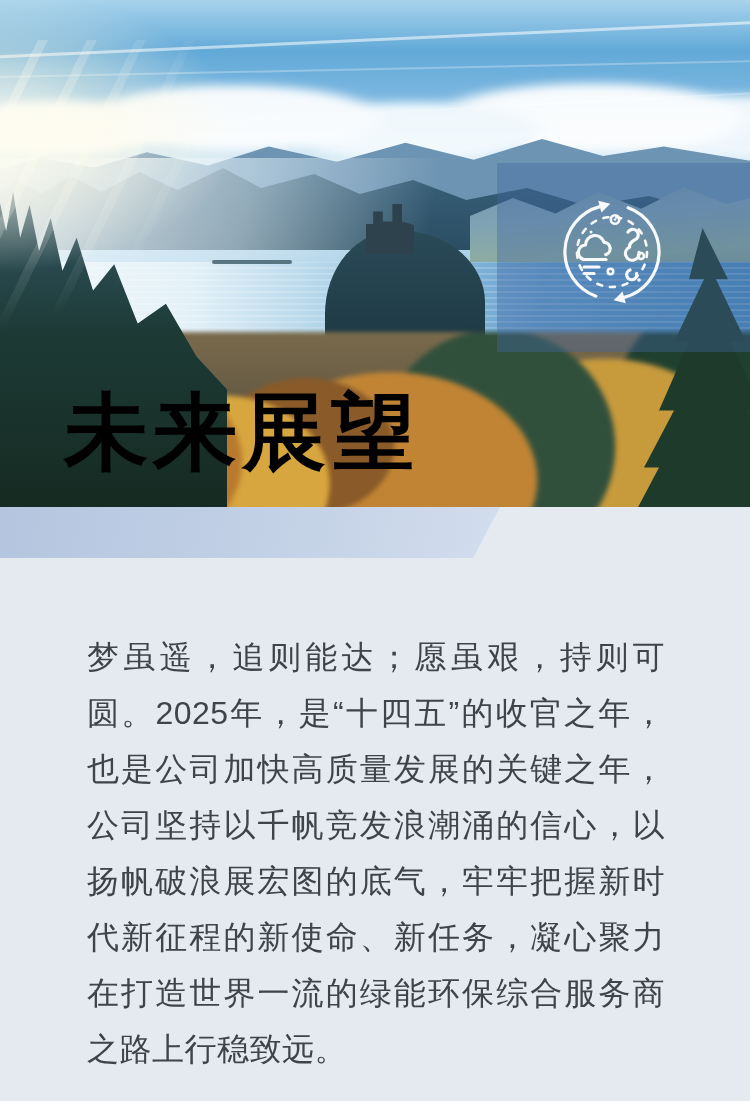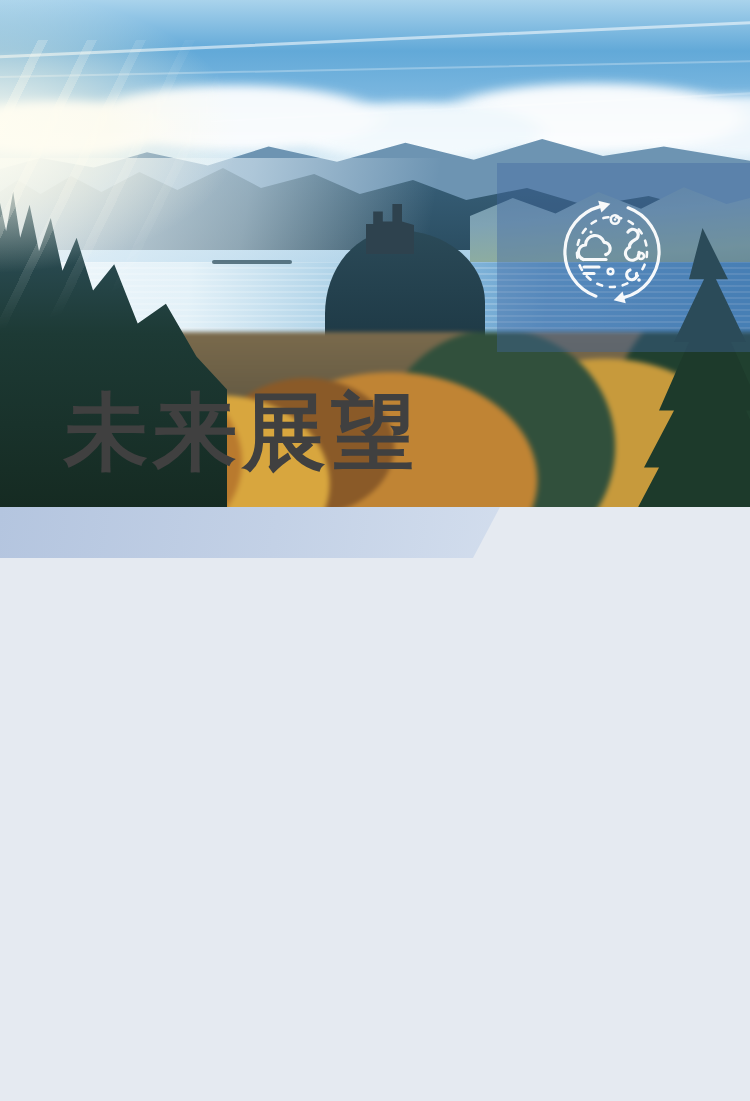--- a/index.html
+++ b/index.html
@@ -56,21 +56,21 @@
   .conifer-right{right:-20px;top:228px;width:150px;height:285px;background:#1d3a2b;
     clip-path:polygon(55% 0,72% 18%,64% 18%,84% 40%,74% 40%,94% 64%,84% 64%,100% 84%,100% 100%,10% 100%,26% 84%,16% 84%,36% 64%,26% 64%,46% 40%,36% 40%,56% 18%,46% 18%);}
   .sun-glow{inset:0;background:radial-gradient(55% 45% at -2% 26%,rgba(255,253,240,.95) 0%,rgba(255,250,228,.5) 30%,rgba(255,255,255,0) 62%);}
   .rays{left:-60px;top:40px;width:500px;height:430px;opacity:.75;
     background:repeating-linear-gradient(116deg,rgba(255,255,250,.4) 0 9px,rgba(255,255,255,0) 9px 44px);
     -webkit-mask-image:radial-gradient(75% 65% at 0% 18%,#000 25%,rgba(0,0,0,0) 78%);
     mask-image:radial-gradient(75% 65% at 0% 18%,#000 25%,rgba(0,0,0,0) 78%);}
   .tint{left:497px;top:163px;width:253px;height:189px;background:rgba(66,103,161,.40);}
   .eco{left:556px;top:196px;width:112px;height:112px;opacity:.95;}
   .title{left:64px;top:390px;margin:0;font-size:84px;line-height:84px;font-weight:800;
-    letter-spacing:5px;color:#404040;white-space:nowrap;text-align:right;}
+    letter-spacing:5px;color:#000000;white-space:nowrap;text-align:right;}
   
   .ribbon{position:absolute;left:0;top:507px;width:500px;height:51px;
     background:linear-gradient(100deg,#b4c5df 0%,#c3d1e6 55%,#d2dded 100%);
     clip-path:polygon(0 0,100% 0,94.6% 100%,0 100%);}
   
   .content{position:absolute;left:87px;top:629px;width:578px;}
   .para{margin:0;font-size:32px;line-height:56px;font-weight:500;color:#3e444c;
     text-align:justify;letter-spacing:.5px;}
 </style>
 </head>
@@ -123,14 +123,17 @@
       <path d="M74,74 a5,5 0 1 0 6.5,3.5"></path>
       <circle cx="35" cy="36" r="1.5" fill="#ffffff" stroke="none"></circle>
       <circle cx="83" cy="84" r="1.8" fill="#ffffff" stroke="none"></circle>
     </svg>
 
     <h1 class="title">未来展望</h1>
   </section>
 
   <div class="ribbon"></div>
 
+  <main class="content">
+    <p class="para">梦虽遥，追则能达；愿虽艰，持则可圆。2025年，是“十四五”的收官之年，也是公司加快高质量发展的关键之年，公司坚持以千帆竞发浪潮涌的信心，以扬帆破浪展宏图的底气，牢牢把握新时代新征程的新使命、新任务，凝心聚力在打造世界一流的绿能环保综合服务商之路上行稳致远。</p>
+  </main>
 
 </div>
 
 </body></html>

